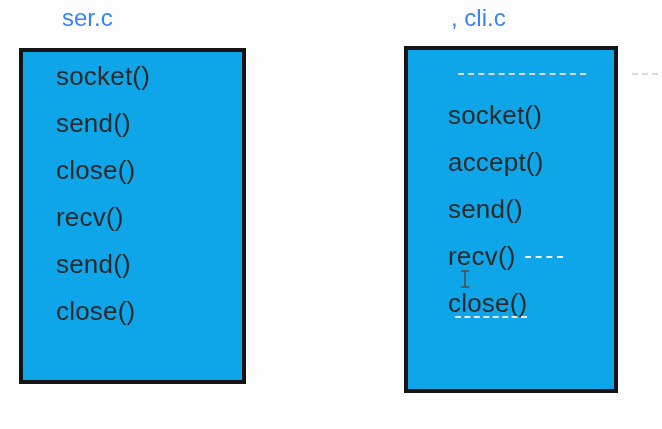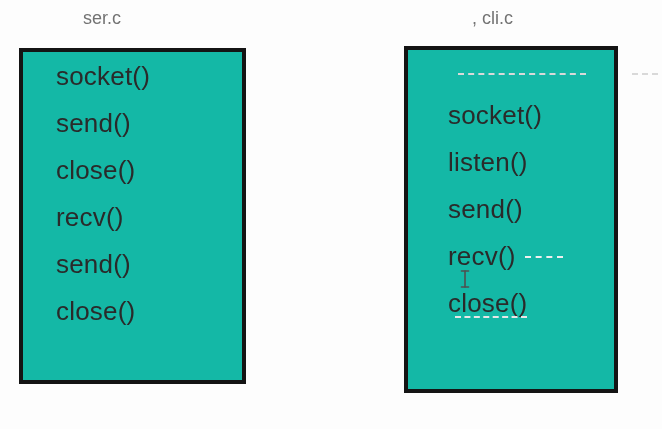--- a/index.html
+++ b/index.html
@@ -11,34 +11,33 @@
     position: relative;
     width: 662px;
     height: 429px;
     background: #fdfdfd;
     overflow: hidden;
     font-family: "Liberation Sans", sans-serif;
     color: #2a2a2a;
   }
   .file-label {
     position: absolute;
-    font-size: 18px;
+    font-size: 24px;
     line-height: 24px;
-    color: #737373;
+    color: #3b82f6;
     white-space: pre;
-    margin-left: 21px;
   }
   .label-server { left: 62px;  top: 6px; }
   .label-client { left: 451px; top: 6px; }
 
   .fn-box {
     position: absolute;
     box-sizing: border-box;
     border: 4px solid #141414;
-    background: #14b8a6;
+    background: #0ea5e9;
     display: flex;
     flex-direction: column;
   }
   .box-server {
     left: 19px; top: 48px;
     width: 227px; height: 336px;
     padding: 1px 0 0 33px;
   }
   .box-client {
     left: 404px; top: 46px;
@@ -84,21 +83,21 @@
     <div class="fn-line">socket()</div>
     <div class="fn-line">send()</div>
     <div class="fn-line">close()</div>
     <div class="fn-line">recv()</div>
     <div class="fn-line">send()</div>
     <div class="fn-line">close()</div>
   </div>
 
   <div class="fn-box box-client">
     <div class="fn-line">socket()</div>
-    <div class="fn-line">listen()</div>
+    <div class="fn-line">accept()</div>
     <div class="fn-line">send()</div>
     <div class="fn-line">recv()</div>
     <div class="fn-line">close()</div>
   </div>
 
   <div class="ghost ghost-a"></div>
   <div class="ghost ghost-b"></div>
   <div class="ghost ghost-c"></div>
   <div class="ghost ghost-d"></div>
 

